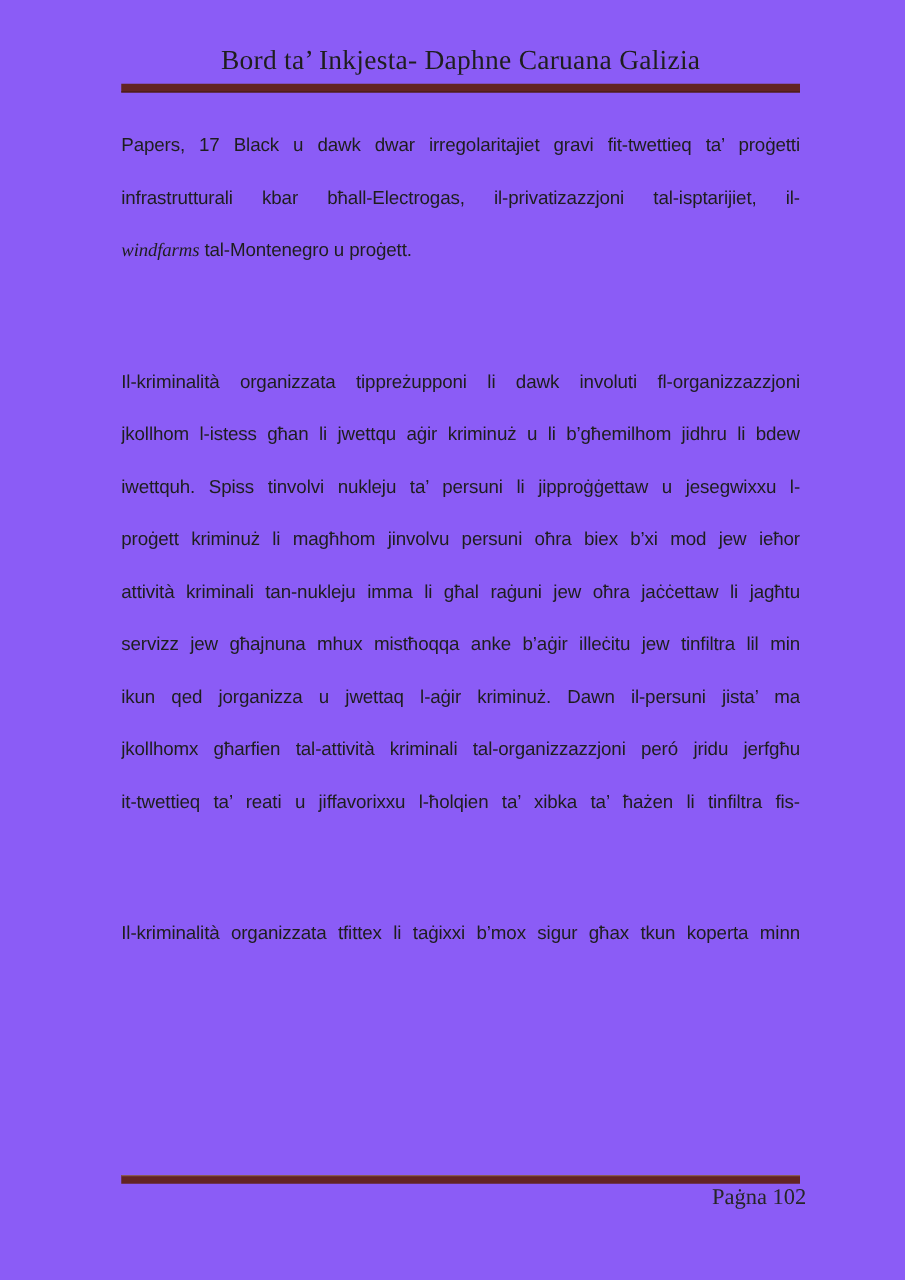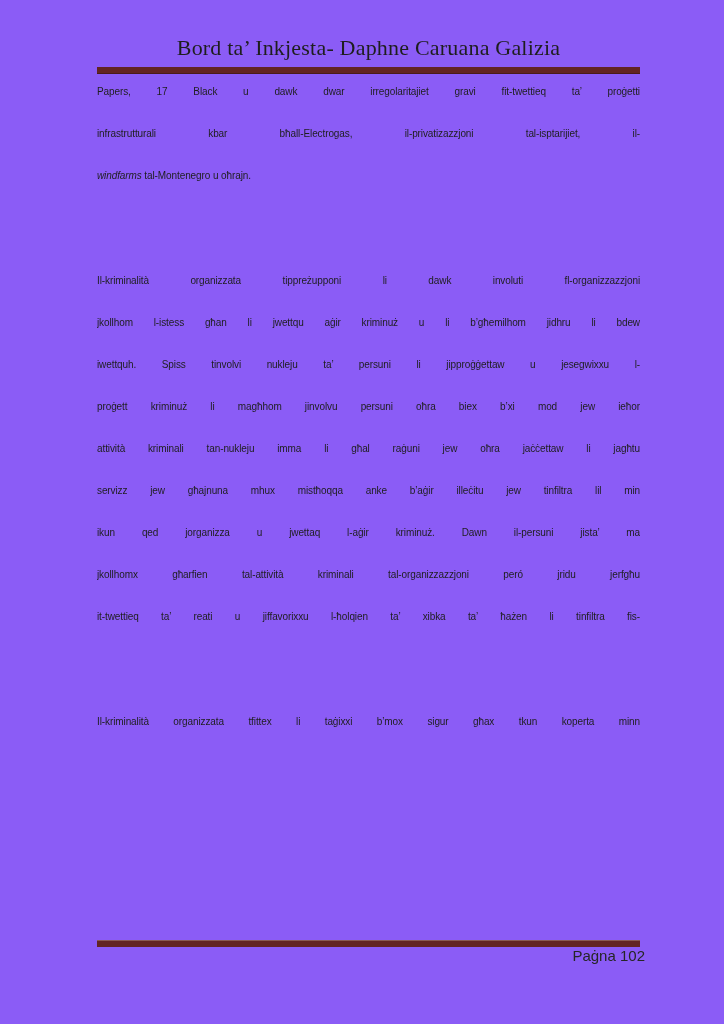--- a/index.html
+++ b/index.html
@@ -33,75 +33,75 @@
     position: absolute;
     top: 67px;
     left: 97px;
     width: 543px;
     height: 6px;
     background: var(--rule-color, #622423);
     border-bottom: 1px solid #4a1b1a;
   }
   .body-text {
     position: absolute;
-    top: 71px;
+    top: 96px;
     left: 97px;
     width: 543px;
-    font-size: 10px;
+    font-size: 15px;
     letter-spacing: -0.1px;
   }
   .para {
     margin: 0 0 63px 0;
   }
   .para:last-child { margin-bottom: 0; }
   .tline {
     height: 42px;
     line-height: 42px;
     text-align: justify;
     text-align-last: justify;
     overflow: hidden;
   }
   .tline.endline {
     text-align-last: left;
   }
-  .it { font-style: italic; }
+  .it { font-style: italic; font-family: Liberation Serif, serif; }
   .footer-rule {
     position: absolute;
     top: 940px;
     left: 97px;
     width: 543px;
     height: 6px;
     background: var(--rule-color, #622423);
     border-top: 1px solid #8a5a52;
   }
   .page-number {
     position: absolute;
     top: 947px;
     left: 97px;
     width: 548px;
     text-align: right;
-    font-family: Liberation Sans, sans-serif;
-    font-size: 15px;
+    font-family: Liberation Serif, serif;
+    font-size: 18px;
     color: #262626;
   }
 </style>
 </head>
 <body>
 
 <div class="page">
 
   <div class="doc-title">Bord ta’ Inkjesta- Daphne Caruana Galizia</div>
   <div class="header-rule"></div>
 
   <div class="body-text">
 
     <div class="para">
       <div class="tline">Papers, 17 Black u dawk dwar irregolaritajiet gravi fit-twettieq ta’ proġetti</div>
       <div class="tline">infrastrutturali kbar bħall-Electrogas, il-privatizazzjoni tal-isptarijiet, il-</div>
-      <div class="tline endline"><span class="it">windfarms</span><span> tal-Montenegro u oħrajn.</span></div>
+      <div class="tline endline"><span class="it">windfarms</span><span> tal-Montenegro u proġett.</span></div>
     </div>
 
     <div class="para">
       <div class="tline">Il-kriminalità organizzata tippreżupponi li dawk involuti fl-organizzazzjoni</div>
       <div class="tline">jkollhom l-istess għan li jwettqu aġir kriminuż u li b’għemilhom jidhru li bdew</div>
       <div class="tline">iwettquh.  Spiss tinvolvi nukleju ta’ persuni li jipproġġettaw u jesegwixxu l-</div>
       <div class="tline">proġett kriminuż li magħhom jinvolvu persuni oħra biex b’xi mod jew ieħor</div>
       <div class="tline">attività kriminali tan-nukleju imma li għal raġuni jew oħra jaċċettaw li jagħtu</div>
       <div class="tline">servizz jew għajnuna mhux mistħoqqa anke b’aġir illeċitu jew tinfiltra lil min</div>
       <div class="tline">ikun qed jorganizza u jwettaq l-aġir kriminuż.  Dawn il-persuni jista’ ma</div>

